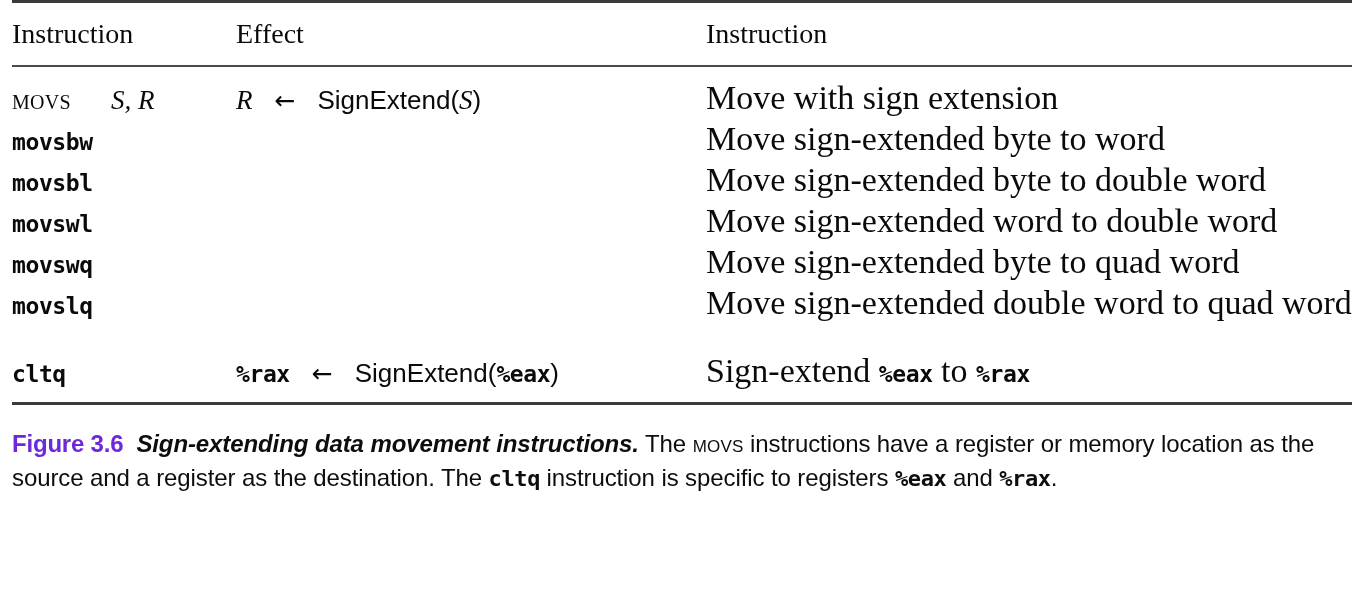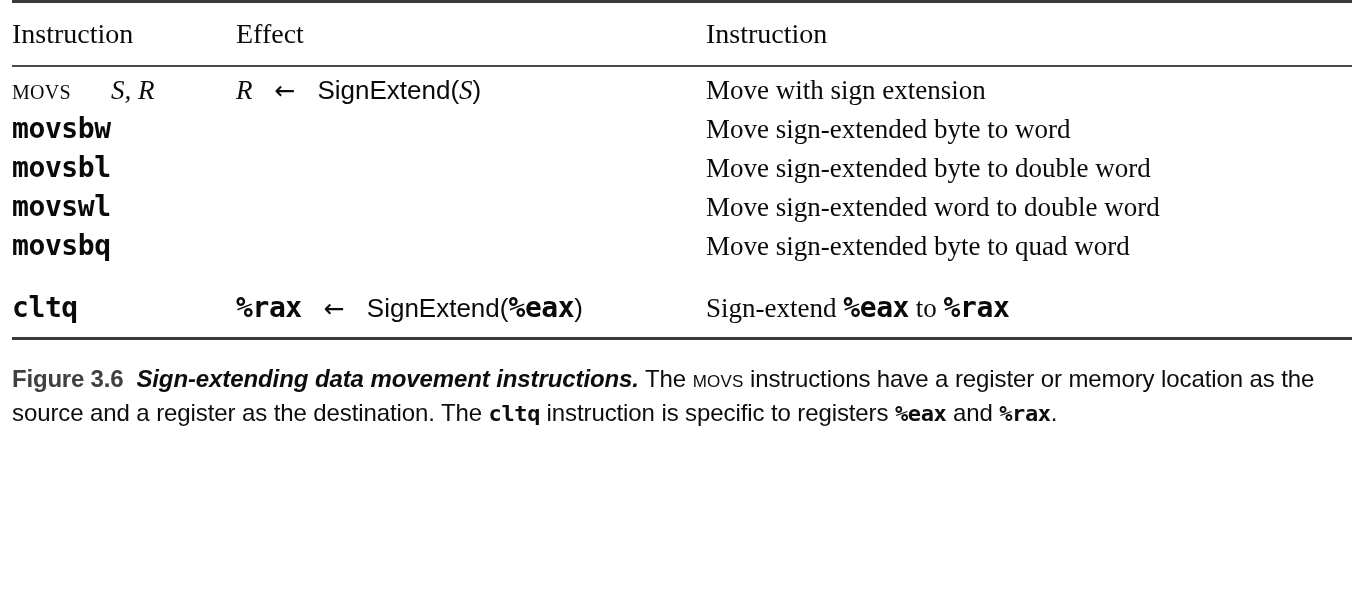--- a/index.html
+++ b/index.html
@@ -60,50 +60,50 @@
     height: 62px;
     white-space: nowrap;
   }
 
   tbody td {
     height: 38px;
     line-height: 38px;
     font-size: 26px;
     white-space: nowrap;
   }
-  tbody tr.first-body td { padding-top: 4px; }
+  tbody tr.first-body td { padding-top: 12px; }
   tbody tr.last-movs  td { padding-bottom: 4px; }
 
   
   .smallcaps {
     font-family: "Liberation Serif", serif;
     font-variant: small-caps;
     text-transform: lowercase;
     font-size: 28px;
     letter-spacing: 0.3px;
   }
   .ital {
     font-family: "Liberation Serif", serif;
     font-style: italic;
     font-size: 27px;
   }
   .mono {
     font-family: "DejaVu Sans Mono", monospace;
     font-weight: bold;
-    font-size: 28px;
+    font-size: 23px;
     letter-spacing: -0.4px;
   }
   .sans-fn {
     font-family: "Liberation Sans", sans-serif;
     font-size: 26px;
     text-align: center;
   }
   .serif-txt {
     font-family: "Liberation Serif", serif;
-    font-size: 27px;
+    font-size: 34px;
   }
   .arrow {
     font-family: "DejaVu Sans", sans-serif;
     font-size: 25px;
   }
 
   .cell-pad-instr { padding-left: 2px; }
   .indent-op { padding-left: 34px; }
   .gap-md { display: inline-block; width: 22px; }
   .gap-lg { display: inline-block; width: 40px; }
@@ -116,21 +116,21 @@
     margin-top: 22px;
     font-family: "Liberation Sans", sans-serif;
     font-size: 24px;
     line-height: 34px;
     color: #0d0d0d;
     letter-spacing: -0.1px;
     max-width: 1340px;
   }
   .cap-label {
     font-weight: bold;
-    color: #404040;
+    color: #6d28d9;
     letter-spacing: -0.2px;
   }
   .cap-title {
     font-weight: bold;
     font-style: italic;
   }
   .cap-gap { display: inline-block; width: 13px; }
   .cap-sc {
     font-variant: small-caps;
     text-transform: lowercase;
@@ -193,26 +193,31 @@
         <td class="serif-txt">Move sign-extended byte to double word</td>
       </tr>
 
       <tr>
         <td class="indent-op"><span class="mono">movswl</span></td>
         <td></td>
         <td class="serif-txt">Move sign-extended word to double word</td>
       </tr>
 
       <tr>
-        <td class="indent-op"><span class="mono">movsbq</span></td>
+        <td class="indent-op"><span class="mono">movswq</span></td>
         <td></td>
         <td class="serif-txt">Move sign-extended byte to quad word</td>
       </tr>
 
 
+      <tr class="last-movs">
+        <td class="indent-op"><span class="mono">movslq</span></td>
+        <td></td>
+        <td class="serif-txt">Move sign-extended double word to quad word</td>
+      </tr>
 
       <tr class="cltq-row">
         <td class="cell-pad-instr"><span class="mono">cltq</span></td>
         <td><span class="mono">%rax</span><span class="gap-md"></span><span class="arrow">←</span><span class="gap-md"></span><span class="sans-fn">SignExtend</span><span class="sans-fn">(</span><span class="mono">%eax</span><span class="sans-fn">)</span></td>
         <td><span class="serif-txt">Sign-extend </span><span class="mono">%eax</span><span class="serif-txt"> to </span><span class="mono">%rax</span></td>
       </tr>
 
     </tbody>
   </table>
 

